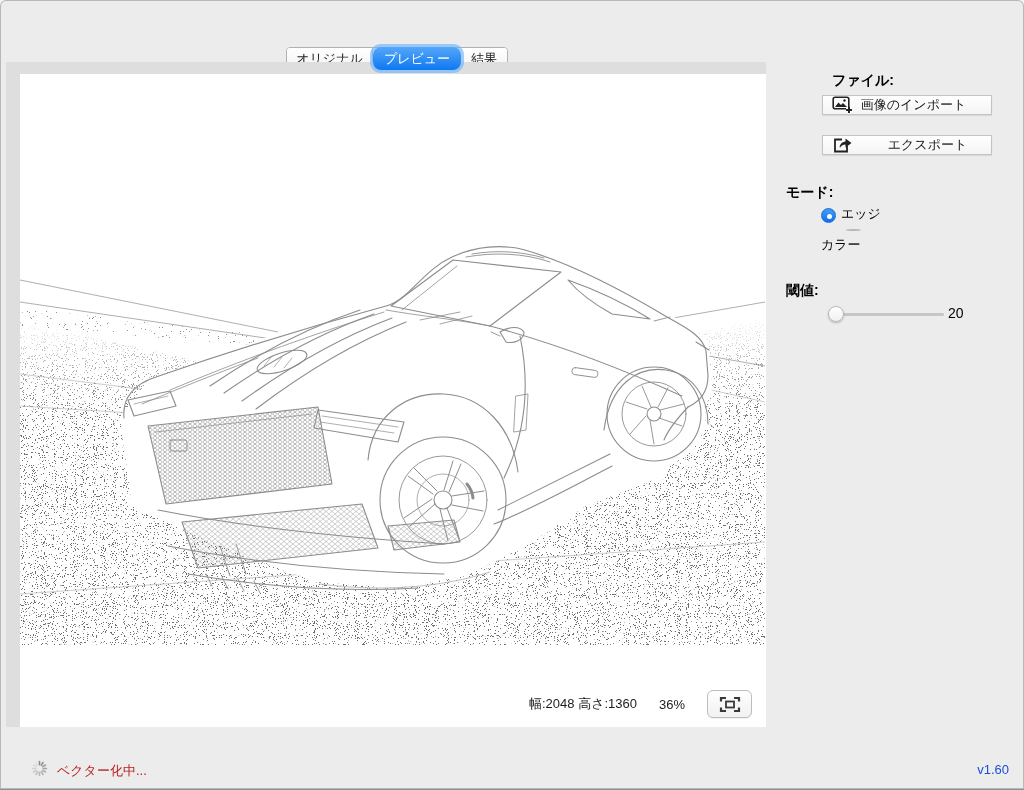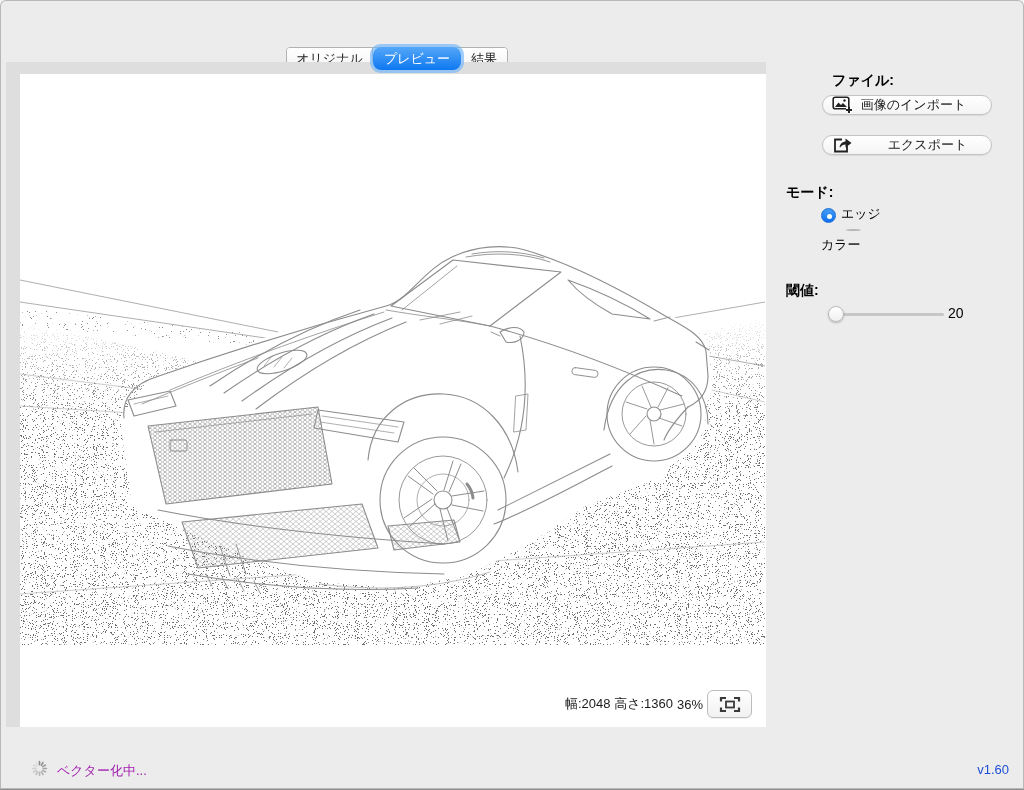--- a/index.html
+++ b/index.html
@@ -47,33 +47,33 @@
   }
   
   .canvas-outer{
     position:absolute;left:6px;top:62px;width:760px;height:665px;background:#dedede;
   }
   .canvas-inner{
     position:absolute;left:14px;top:12px;right:0;bottom:0;background:#fff;overflow:hidden;
   }
   .canvas-inner svg.sketch{position:absolute;left:0;top:0;}
   .canvas-info{
-    position:absolute;right:14px;bottom:9px;display:flex;align-items:center;gap:4px;
+    position:absolute;right:14px;bottom:9px;display:flex;align-items:center;gap:22px;
     font-size:13px;color:#1c1c1c;
   }
   .fit-btn{
     width:45px;height:28px;border:1px solid #bdbdbd;border-radius:6px;
     background:linear-gradient(#ffffff,#f1f1f1);display:flex;align-items:center;justify-content:center;
     box-shadow:0 1px 0 rgba(0,0,0,.06);
   }
   
   .side-label{position:absolute;font-size:14px;font-weight:bold;color:#000;}
   .side-btn{
     position:absolute;left:822px;width:170px;height:20px;
-    border:1px solid #c3c3c3;border-radius:12px;background:linear-gradient(#ffffff,#f4f4f4);
+    border:1px solid #c3c3c3;border-radius:0;background:linear-gradient(#ffffff,#f4f4f4);
     box-shadow:0 1px 1px rgba(0,0,0,.08);
     display:flex;align-items:center;font-size:13px;color:#1a1a1a;
   }
   .side-btn .ic{width:24px;height:18px;margin-left:9px;flex:0 0 auto;display:flex;align-items:center;}
   .side-btn .lbl{flex:1;text-align:center;margin-right:20px;}
   .radio-row{position:absolute;left:821px;display:flex;align-items:flex-end;gap:5px;height:16px;}
   .radio{
     width:15px;height:15px;border-radius:50%;background:#fff;
     border:1px solid #b6b6b6;box-shadow:inset 0 1px 1px rgba(0,0,0,.08);position:relative;
   }
@@ -89,21 +89,21 @@
   .slider-knob{
     position:absolute;left:0;top:1px;width:16px;height:16px;border-radius:50%;
     background:linear-gradient(#ffffff,#f0f0f0);border:1px solid #bcbcbc;
     box-shadow:0 1px 2px rgba(0,0,0,.25);
   }
   .slider-value{position:absolute;left:948px;top:305px;font-size:14px;color:#000;}
   
   .statusbar{position:absolute;left:0;bottom:0;width:100%;height:40px;}
   .spinner{position:absolute;left:31px;top:11px;width:17px;height:17px;animation:spin 1s steps(12) infinite;}
   @keyframes spin{from{transform:rotate(0deg);}to{transform:rotate(360deg);}}
-  .status-text{position:absolute;left:57px;top:13px;font-size:13px;color:#a21caf;}
+  .status-text{position:absolute;left:57px;top:13px;font-size:13px;color:#b91c1c;}
   .version{position:absolute;right:15px;top:13px;font-size:13px;color:#1d4ed8;}
 </style>
 </head>
 <body>
 
 <div class="window">
 
 
   <div class="tabs">
     <div class="tab t1">オリジナル</div>

